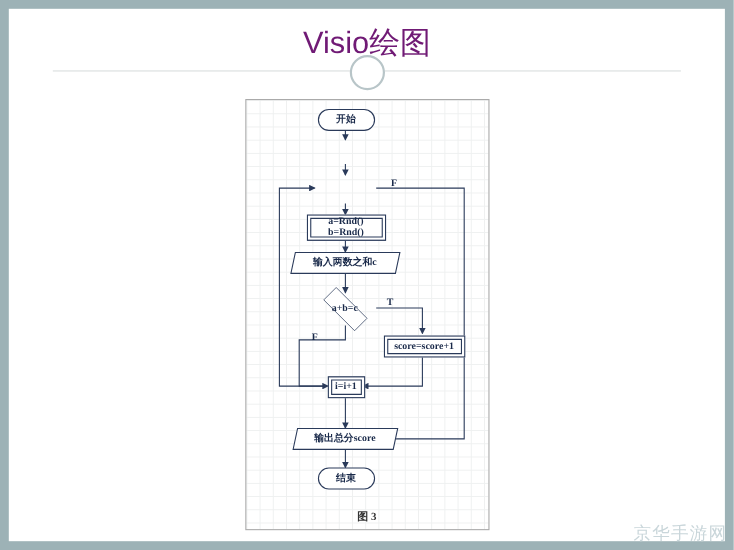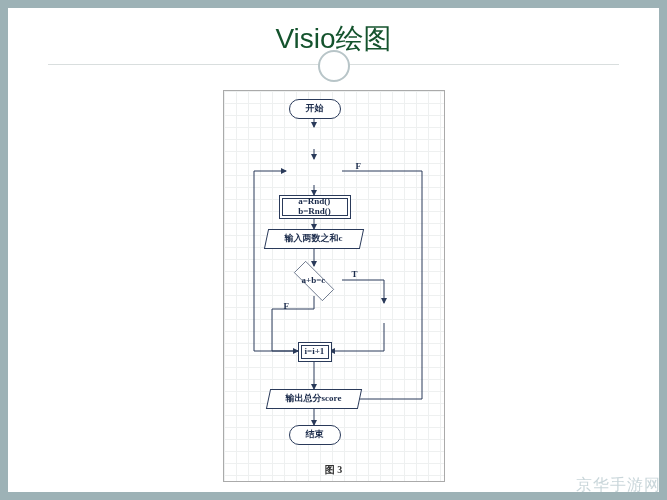--- a/index.html
+++ b/index.html
@@ -1,23 +1,23 @@
 <!DOCTYPE html>
 <html><head>
   <meta charset="utf-8">
   <style>
     body{margin:0;padding:0;font-family:"Microsoft YaHei",Arial,sans-serif;background:#fff;width:667px;height:500px;overflow:hidden;position:relative}
     .slide{position:relative;width:667px;height:500px;background:#9db2b6}
     .slide-inner{position:absolute;top:8px;left:8px;right:8px;bottom:8px;background:#fff}
-    .title{text-align:center;font-size:28px;color:#14532d;margin:12px 16px 6px;font-weight:400}
+    .title{text-align:center;font-size:28px;color:#701a75;margin:12px 16px 6px;font-weight:400}
     .hr{height:1px;background:#d9dede;margin:0 40px}
     .circle{width:28px;height:28px;border:2px solid #b8c5c8;border-radius:50%;margin:-15px auto 0;background:#fff;position:relative;z-index:2}
     .chart-wrap{width:220px;height:390px;margin:8px auto 0;border:1px solid #aaa;position:relative;background-image:linear-gradient(#eef0f0 1px,transparent 1px),linear-gradient(90deg,#eef0f0 1px,transparent 1px);background-size:12px 12px;font-family:SimSun,serif}
     .chart-wrap svg{position:absolute;inset:0}
-    .node{position:absolute;background:#fff;border:1px solid #2a3a5a;font-size:9px;line-height:1.1;display:flex;align-items:center;justify-content:center;text-align:left;color:#1a2a4a;font-weight:700}
+    .node{position:absolute;background:#fff;border:1px solid #2a3a5a;font-size:9px;line-height:1.1;display:flex;align-items:center;justify-content:center;text-align:center;color:#1a2a4a;font-weight:700}
     .terminator{border-radius:10px;height:18px}
     .process{height:20px}
     .process2{height:18px}
     .decision{border:none;background:transparent}
     .decision .diamond{position:absolute;inset:0;background:#fff;border:1px solid #2a3a5a;transform:rotate(45deg) scale(.72,.55)}
     .decision .dlabel{position:relative;z-index:2;font-size:9px;font-weight:700;color:#1a2a4a}
     .data{background:transparent;border:none}
     .data .par{position:absolute;inset:0;background:#fff;border:1px solid #2a3a5a;transform:skewX(-12deg)}
     .data .dtext{position:relative;z-index:2;font-size:9px;font-weight:700;color:#1a2a4a}
     .edge-label{position:absolute;font-size:9px;color:#1a2a4a;font-weight:700}
@@ -74,20 +74,23 @@
       <div class="node decision" style="left:62px;top:175px;width:56px;height:30px">
         <div class="diamond"></div>
           <div class="dlabel">a+b=c</div>
       </div>
 
       <div class="node data" style="left:42px;top:138px;width:96px;height:20px">
         <div class="par"></div>
           <div class="dtext">输入两数之和c</div>
       </div>
 
+      <div class="node process2 dbl" style="left:125px;top:214px;width:72px">
+          <span>score=score+1</span>
+        </div>
 
       <div class="node process2 dbl" style="left:74px;top:251px;width:32px">
           <span>i=i+1</span>
         </div>
 
       <div class="node data" style="left:44px;top:298px;width:92px;height:20px">
         <div class="par"></div>
           <div class="dtext">输出总分score</div>
       </div>
 

